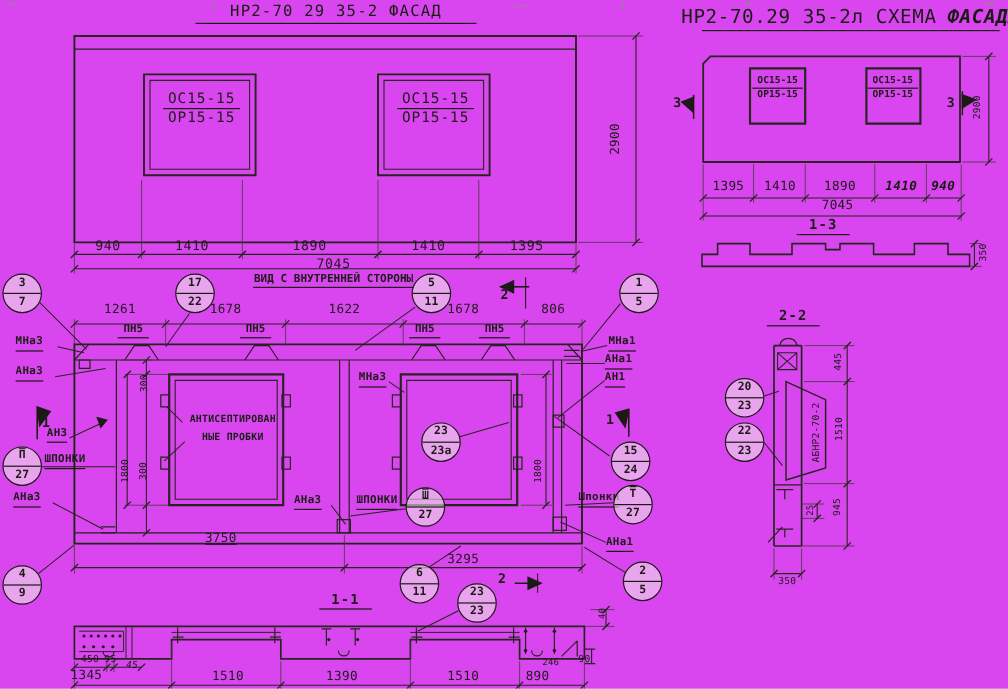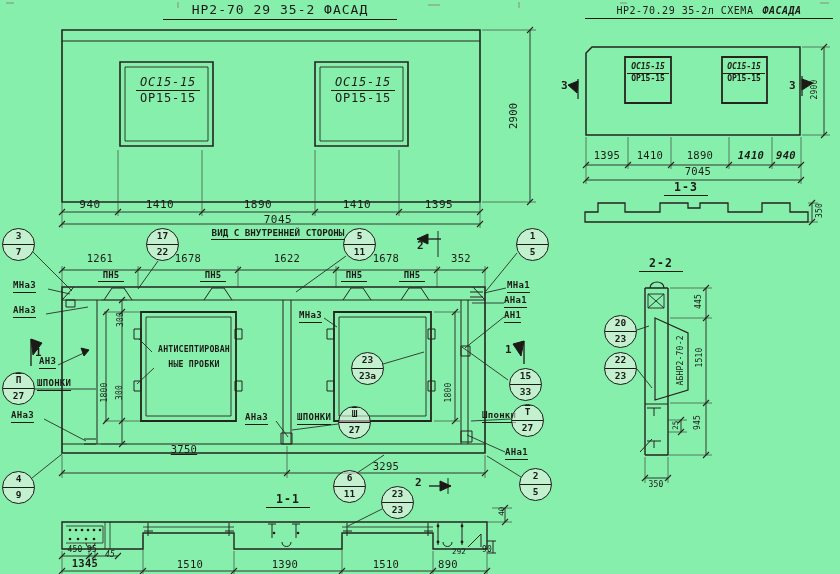--- a/index.html
+++ b/index.html
@@ -1,33 +1,33 @@
 <!DOCTYPE html>
 <html><head>
 <meta charset="utf-8">
 <style>
   html,body{margin:0;padding:0;background:#e8e5de;}
-  .sheet{position:relative;width:840px;height:574px;background:#86efac;overflow:hidden;
+  .sheet{position:relative;width:840px;height:574px;background:#d946ef;overflow:hidden;
          font-family:"DejaVu Sans Mono",monospace;color:#1c1a17;}
   svg.lines{position:absolute;left:0;top:0;}
   .t{position:absolute;color:#1c1a17;white-space:nowrap;line-height:1.1;}
   .c{text-align:center;}
   .rot{transform:rotate(-90deg);}
   .dim{font-size:11px;letter-spacing:.5px;}
   .dimm{font-size:10.5px;letter-spacing:.3px;}
   .dims{font-size:8px;letter-spacing:.2px;}
   .lbl{font-size:9px;font-weight:700;letter-spacing:.3px;border-bottom:1.1px solid #1c1a17;padding-bottom:1px;}
   .ttl{font-size:13px;letter-spacing:1px;border-bottom:1.4px solid #1c1a17;padding-bottom:2px;}
-  .ttl2{font-size:10px;letter-spacing:.5px;border-bottom:1.3px solid #1c1a17;padding-bottom:2px;
+  .ttl2{font-size:16px;letter-spacing:.5px;border-bottom:1.3px solid #1c1a17;padding-bottom:2px;
         display:flex;justify-content:center;gap:9px;}
   .sec{font-size:11.5px;font-weight:700;letter-spacing:1px;border-bottom:1.3px solid #1c1a17;padding-bottom:1px;}
   .bd{font-weight:700;font-style:italic;}
   .mk{font-size:11px;font-weight:700;}
   .winlbl{display:flex;flex-direction:column;align-items:center;}
-  .wl-top{border-bottom:1.2px solid #1c1a17;padding:0 4px 1px;font-style:italic;}
+  .wl-top{border-bottom:1.2px solid #1c1a17;padding:0 4px 1px;}
   .wl-bot{padding-top:1px;}
   .fw{font-size:12px;letter-spacing:.8px;}
   .sw{font-size:8px;font-weight:700;letter-spacing:0;}
   .callout{position:absolute;width:33px;height:33px;border:1.4px solid #1c1a17;border-radius:50%;
            display:flex;flex-direction:column;align-items:center;box-sizing:border-box;background:rgba(245,242,236,.55);}
   .co-top{flex:1;width:100%;text-align:center;border-bottom:1.2px solid #1c1a17;font-size:9.5px;font-weight:700;line-height:13px;}
   .co-bot{flex:1;width:100%;text-align:center;font-size:9.5px;font-weight:700;line-height:13px;}
   .ovl{text-decoration:overline;}
   .note{font-size:8.2px;font-weight:700;letter-spacing:.2px;}
   .pn{font-size:9px;font-weight:700;border-bottom:1px solid #1c1a17;}
@@ -178,21 +178,21 @@
 <div class="t mk" style="left:561px;top:80px;">3</div>
 <div class="t mk" style="left:789px;top:80px;">3</div>
 <div class="t sec c" style="left:664px;top:181px;width:44px;">1-3</div>
 <div class="t dims c rot" style="left:800px;top:206px;width:40px;">350</div>
 
 <div class="t c" style="left:211px;top:228px;width:134px;font-size:9.2px;font-weight:700;border-bottom:1.2px solid #1c1a17;padding-bottom:1px;">ВИД С ВНУТРЕННЕЙ СТОРОНЫ</div>
 <div class="t dimm c" style="left:75px;top:253px;width:50px;">1261</div>
 <div class="t dimm c" style="left:163px;top:253px;width:50px;">1678</div>
 <div class="t dimm c" style="left:262px;top:253px;width:50px;">1622</div>
 <div class="t dimm c" style="left:361px;top:253px;width:50px;">1678</div>
-<div class="t dimm c" style="left:436px;top:253px;width:50px;">352</div>
+<div class="t dimm c" style="left:436px;top:253px;width:50px;">806</div>
 <div class="t pn c" style="left:98px;top:271px;width:26px;">ПН5</div>
 <div class="t pn c" style="left:200px;top:271px;width:26px;">ПН5</div>
 <div class="t pn c" style="left:341px;top:271px;width:26px;">ПН5</div>
 <div class="t pn c" style="left:399px;top:271px;width:26px;">ПН5</div>
 <div class="t lbl" style="left:13px;top:281px;">МНа3</div>
 <div class="t lbl" style="left:13px;top:306px;">АНа3</div>
 <div class="t lbl" style="left:39px;top:357px;">АН3</div>
 <div class="t lbl" style="left:37px;top:379px;">ШПОНКИ</div>
 <div class="t lbl" style="left:11px;top:411px;">АНа3</div>
 <div class="t lbl" style="left:299px;top:311px;">МНа3</div>
@@ -231,21 +231,21 @@
 <div class="callout" style="left:516px;top:228px;">
   <span class="co-top">1</span>
   <span class="co-bot">5</span>
 </div>
 <div class="callout" style="left:351px;top:352px;">
   <span class="co-top">23</span>
   <span class="co-bot">23а</span>
 </div>
 <div class="callout" style="left:509px;top:368px;">
   <span class="co-top">15</span>
-  <span class="co-bot">33</span>
+  <span class="co-bot">24</span>
 </div>
 <div class="callout" style="left:2px;top:372px;">
   <span class="co-top ovl">П</span>
   <span class="co-bot">27</span>
 </div>
 <div class="callout" style="left:338px;top:406px;">
   <span class="co-top ovl">Ш</span>
   <span class="co-bot">27</span>
 </div>
 <div class="callout" style="left:511px;top:404px;">
@@ -282,22 +282,22 @@
 <div class="t dims c" style="left:636px;top:481px;width:40px;">350</div>
 
 <div class="t sec c" style="left:266px;top:493px;width:44px;">1-1</div>
 <div class="callout" style="left:381px;top:486px;">
   <span class="co-top">23</span>
   <span class="co-bot">23</span>
 </div>
 <div class="t dims c" style="left:63px;top:546px;width:24px;">450</div>
 <div class="t dims c" style="left:84px;top:546px;width:16px;">95</div>
 <div class="t dims c" style="left:102px;top:551px;width:16px;font-style:italic;">45</div>
-<div class="t dimm c" style="left:60px;top:558px;width:50px;font-weight:bold;">1345</div>
+<div class="t dimm c" style="left:47px;top:558px;width:50px;">1345</div>
 <div class="t dimm c" style="left:165px;top:559px;width:50px;">1510</div>
 <div class="t dimm c" style="left:260px;top:559px;width:50px;">1390</div>
 <div class="t dimm c" style="left:361px;top:559px;width:50px;">1510</div>
 <div class="t dimm c" style="left:423px;top:559px;width:50px;">890</div>
-<div class="t dims c" style="left:447px;top:548px;width:24px;font-size:7.5px;">292</div>
+<div class="t dims c" style="left:447px;top:548px;width:24px;font-size:7.5px;">246</div>
 <div class="t dims c" style="left:477px;top:546px;width:20px;">90</div>
 <div class="t dims c rot" style="left:482px;top:507px;width:40px;font-size:7.5px;">40</div>
 
 </div>
 
 </body></html>

